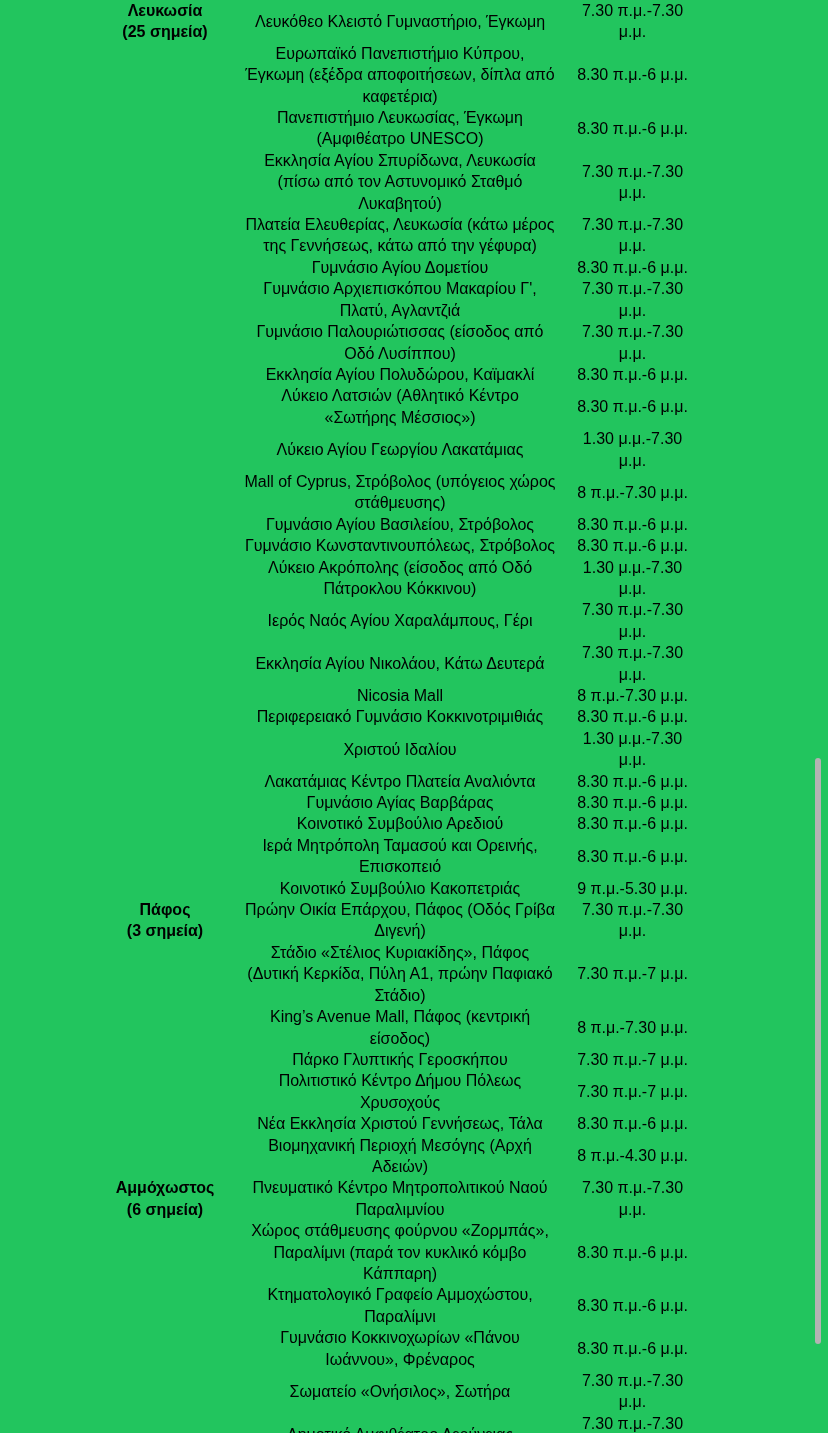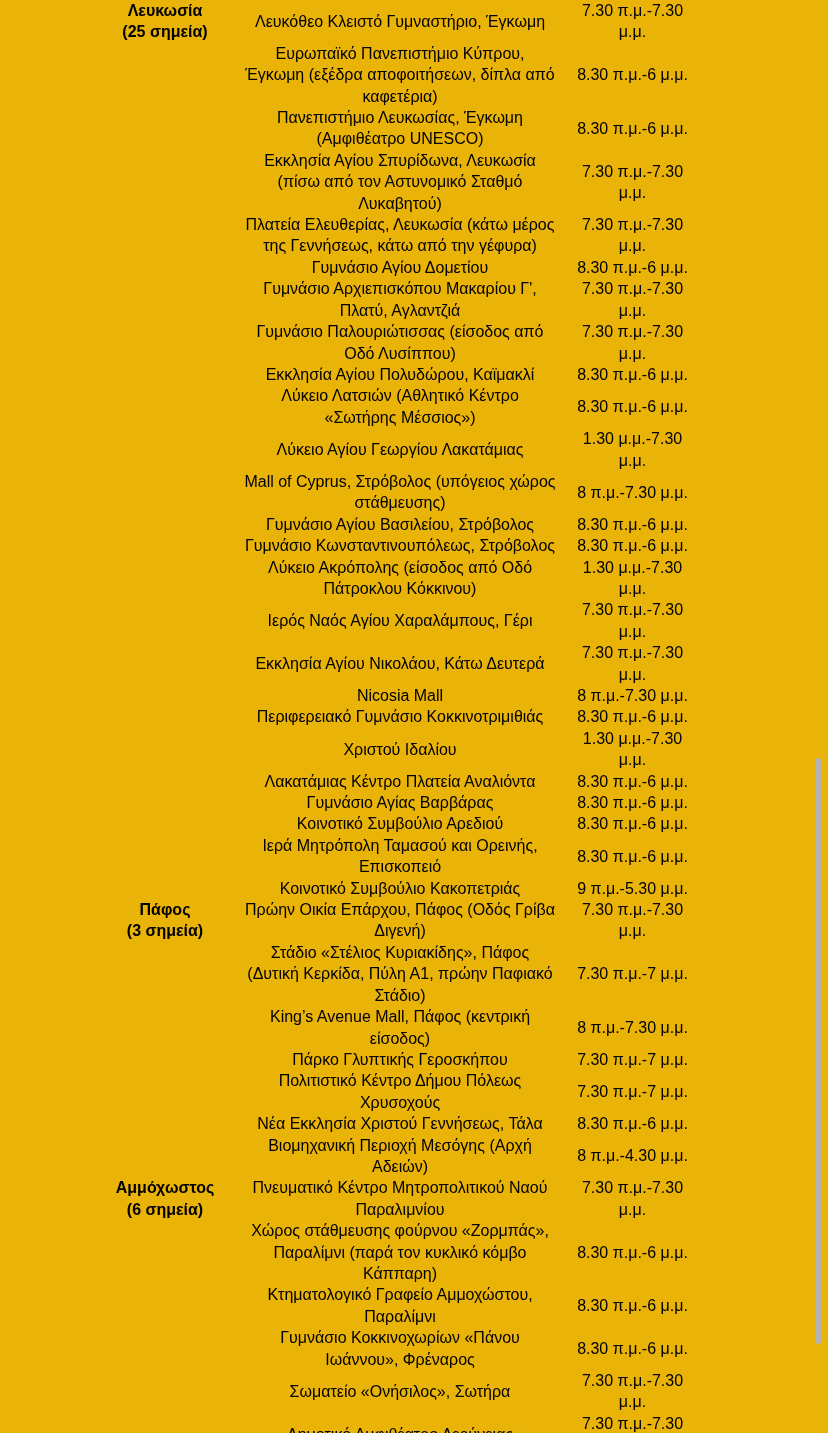--- a/index.html
+++ b/index.html
@@ -57,21 +57,21 @@
     top: 758px;
     width: 6px;
     height: 586px;
     border-radius: 3px;
     background: var(--thumb-color, #b3b3b3);
   }
 </style>
 </head>
 <body>
 
-<div class="page" style="background: #eab308; color: rgb(0, 0, 0);">
+<div class="page" style="background: #22c55e; color: rgb(0, 0, 0);">
   <table class="sites-table">
     <tbody id="sites-tbody">
         <tr>
           <td class="region-cell" rowspan="25">Λευκωσία
 (25 σημεία)</td>
           <td class="site-cell">Λευκόθεο Κλειστό Γυμναστήριο, Έγκωμη</td>
           <td class="hours-cell">7.30 π.μ.-7.30
 μ.μ.</td>
         </tr>
         <tr>

